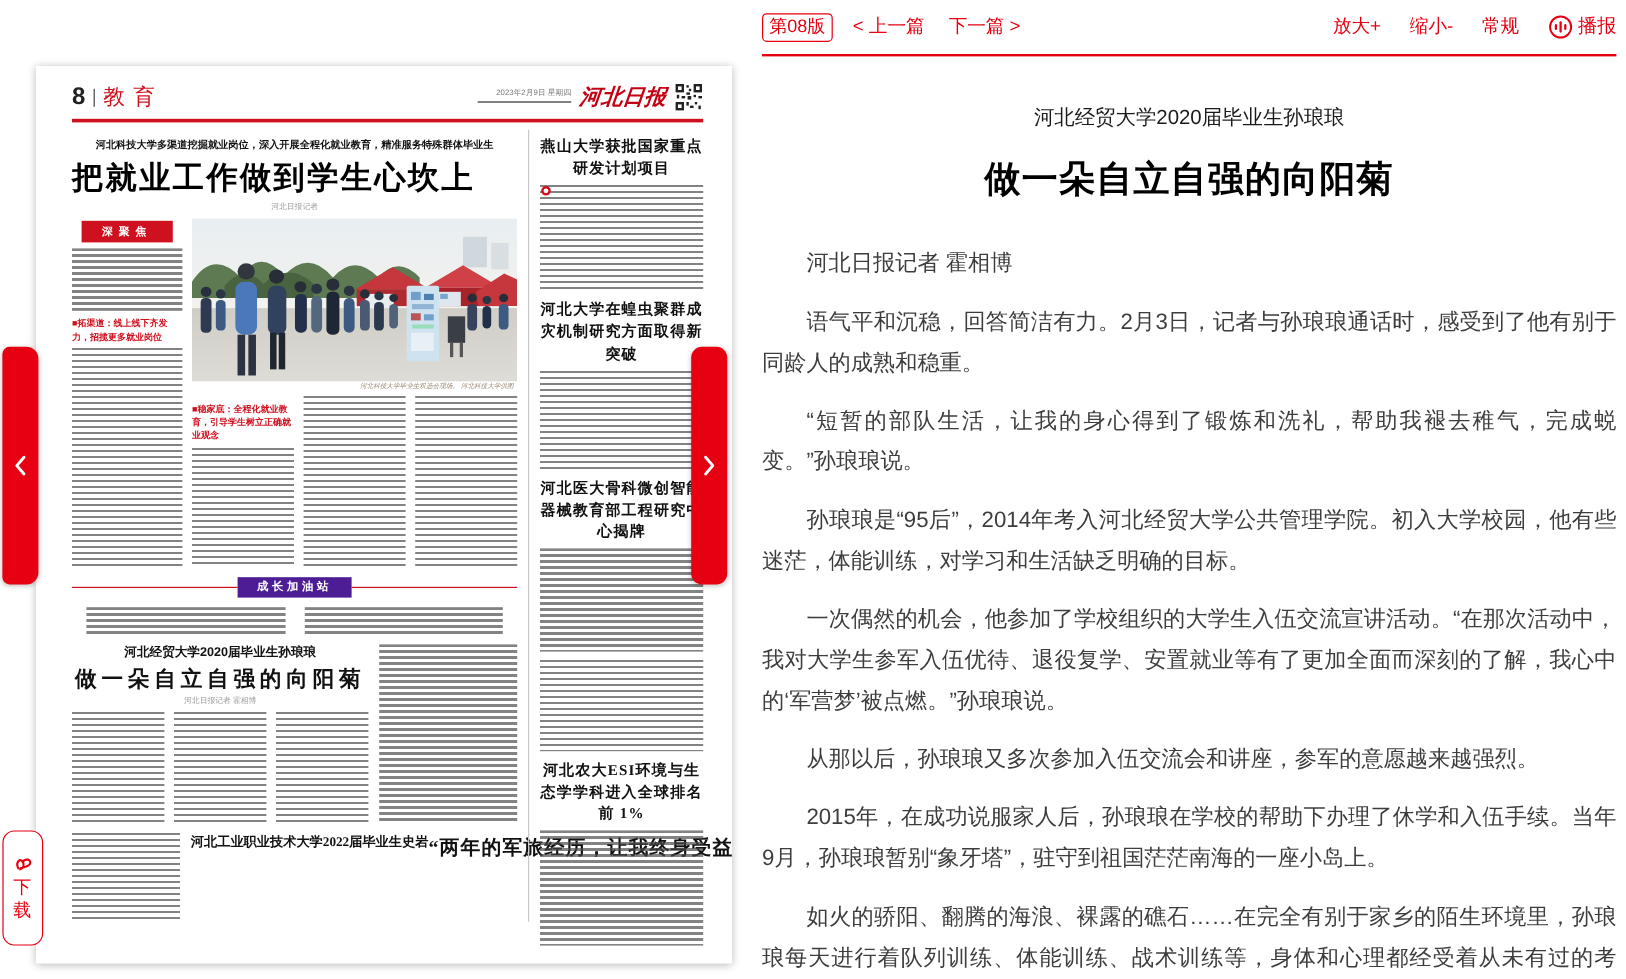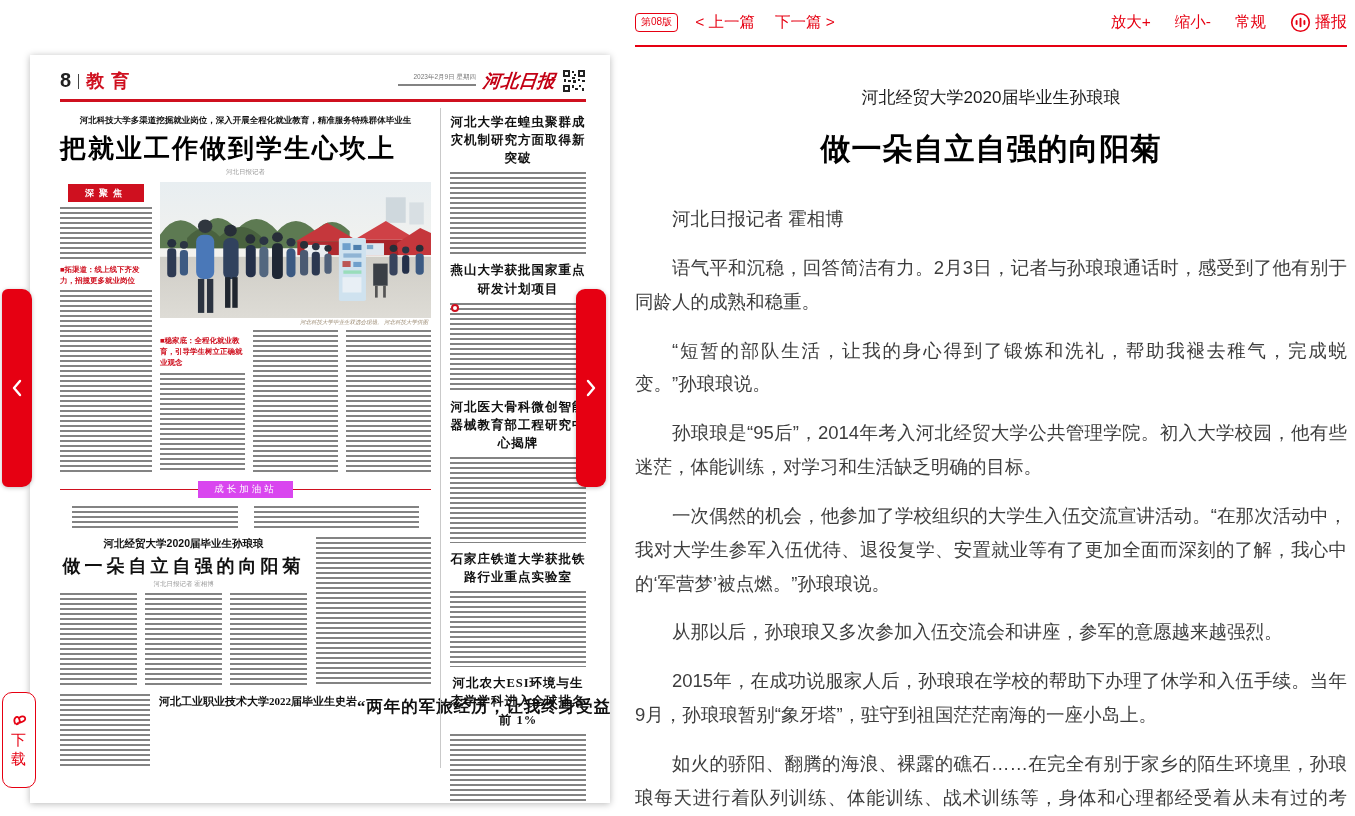--- a/index.html
+++ b/index.html
@@ -16,21 +16,21 @@
     overflow:hidden;
   }
   .p-header {
     margin:14px 24px 0 30px; padding-bottom:6px;
     display:flex; justify-content:space-between; align-items:flex-end;
     border-bottom:3px solid #cf101f;
   }
   .p-head-left { display:flex; align-items:baseline; gap:7px; }
   .p-pageno { font-size:20px; font-weight:bold; color:#222; }
   .p-head-bar { width:1px; height:15px; background:#444; align-self:center; }
-  .p-section { font-size:18px; font-weight:700; color:#cf101f; letter-spacing:7px; }
+  .p-section { font-size:18px; font-weight:400; color:#cf101f; letter-spacing:7px; }
   .p-head-right { display:flex; align-items:center; gap:7px; }
   .p-meta { text-align:right; }
   .p-meta-date { font-size:6.5px; color:#777; white-space:nowrap; }
   .p-meta-greek { height:5px; width:78px; margin-top:2px; }
   .p-masthead {
     font-family:"Liberation Serif","DejaVu Serif",serif;
     font-style:italic; font-weight:900; font-size:18px; color:#c30014;
     transform:skewX(-6deg); white-space:nowrap;
   }
   .g {
@@ -67,21 +67,21 @@
   .caption {
     font-size:5.5px; color:#9b8a72; font-style:italic; text-align:right;
     line-height:1.45; margin:1px 3px 2px;
   }
   .sub-cols { display:grid; grid-template-columns:repeat(3,1fr); gap:8px; height:142px; margin-top:1px; }
   .sub-cols .cell { display:flex; flex-direction:column; }
 
   .band { display:flex; align-items:center; gap:0; margin:9px 0 6px; }
   .band-line { flex:1; height:1px; background:#cf101f; }
   .band-label {
-    background:#d946ef; color:#fff; font-size:9.5px; font-weight:normal;
+    background:#4c1d95; color:#fff; font-size:9.5px; font-weight:bold;
     letter-spacing:3px; padding:2.5px 16px 2px; white-space:nowrap;
   }
   .ed-note { display:grid; grid-template-columns:1fr 1fr; gap:16px; margin:2px 12px 7px; }
 
   .feature { display:flex; gap:9px; }
   .feature-left { flex:2.15; min-width:0; }
   .feature-right { flex:1; display:flex; }
   .feat-kicker { font-size:10.5px; font-weight:bold; color:#111; text-align:center; white-space:nowrap; }
   .feat-title {
     font-family:"Liberation Serif","DejaVu Serif",serif;
@@ -135,21 +135,21 @@
   .download-label {
     color:#e60012; font-size:15px; line-height:1.25; width:16px;
     text-align:left; word-break:break-all;
   }
 
   
   .reader { position:absolute; left:622px; top:0; right:0; height:816px; padding:0 8px 0 13px; overflow:hidden; }
   .toolbar { display:flex; align-items:center; height:45px; color:#e60012; }
   .badge {
     border:1px solid #e60012; border-radius:4px; padding:1px 5px 2px;
-    font-size:10px; margin-right:17px; cursor:pointer; white-space:nowrap;
+    font-size:15px; margin-right:17px; cursor:pointer; white-space:nowrap;
   }
   .tb-link { font-size:15.5px; margin-right:20px; cursor:pointer; white-space:nowrap; }
   .tb-spacer { flex:1; }
   .tb-right { display:flex; align-items:center; gap:24px; }
   .tb-broadcast { display:flex; align-items:center; gap:4px; cursor:pointer; }
   .tb-rule { border-top:2px solid #e60012; }
 
   .a-kicker { text-align:center; font-size:17px; color:#1a1a1a; margin-top:39px; }
   .a-title {
     text-align:center; font-size:30px; font-weight:900; color:#000;
@@ -342,36 +342,35 @@
             <div class="g"></div>
             <div class="g"></div>
             <div class="g"></div>
           </div>
         </div>
       </div>
     </div>
 
     <div class="p-right">
       <div class="news-item">
-        <div class="news-title">河北大学在蝗虫聚群成灾机制研究方面取得新突破</div>
-        <div class="g" style="height:82px"></div>
-      </div>
-      <div class="news-item">
         <div class="news-title">燕山大学获批国家重点研发计划项目</div>
         <div class="news-g">
           <span class="ring"></span>
           <div class="g" style="height:88px"></div>
         </div>
       </div>
       <div class="news-item">
+        <div class="news-title">河北大学在蝗虫聚群成灾机制研究方面取得新突破</div>
+        <div class="g" style="height:82px"></div>
+      </div>
+      <div class="news-item">
         <div class="news-title">河北医大骨科微创智能器械教育部工程研究中心揭牌</div>
         <div class="g" style="height:86px"></div>
       </div>
       <div class="news-item">
-        <div class="news-title">石家庄铁道大学获批铁路行业重点实验室</div>
         <div class="g" style="height:76px"></div>
       </div>
       <div class="news-item">
         <div class="news-title">河北农大ESI环境与生态学学科进入全球排名前 1%</div>
         <div class="g" style="height:96px"></div>
       </div>
     </div>
   </div>
 </div>
 

